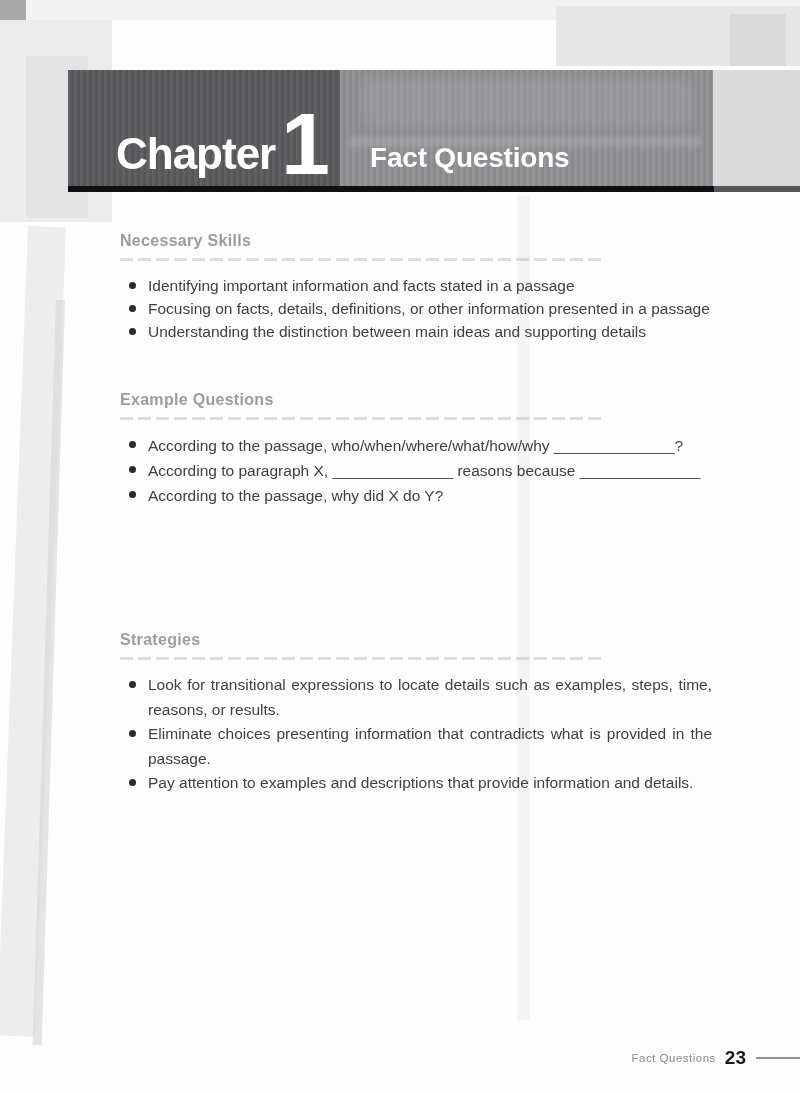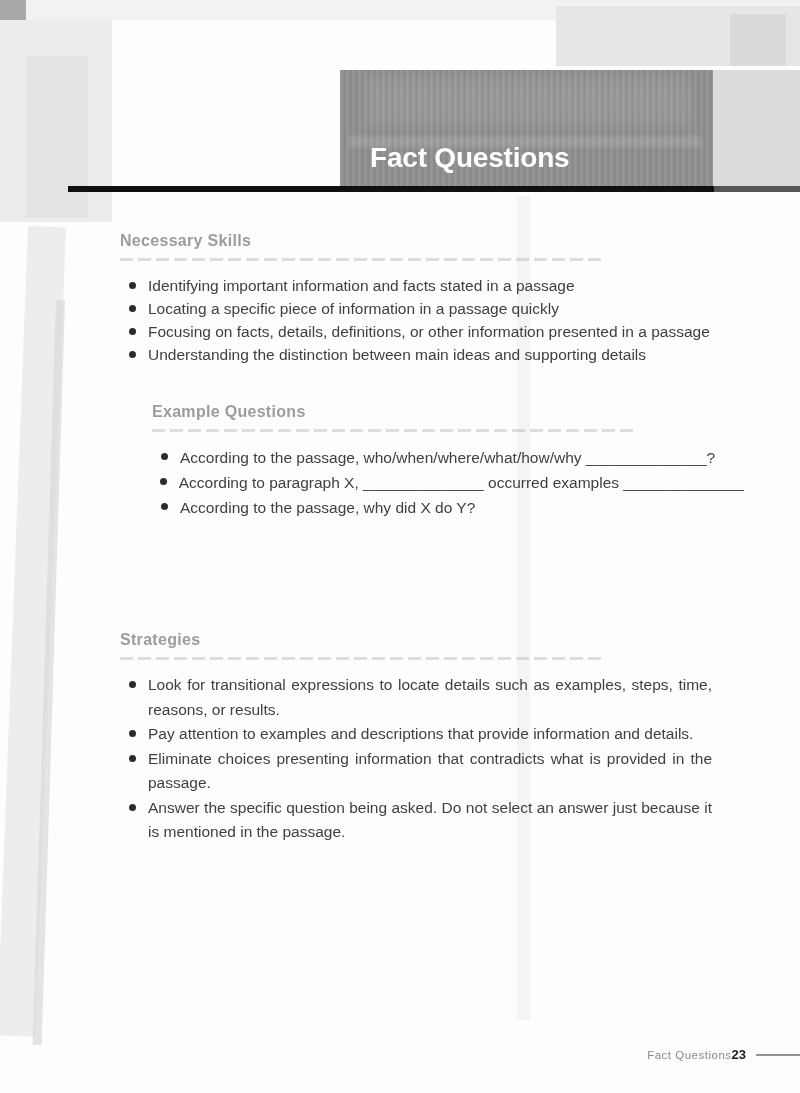--- a/index.html
+++ b/index.html
@@ -46,79 +46,80 @@
   .ch-num{position:absolute; left:213px; bottom:6px; color:#fff;
     font-size:88px; font-weight:700; line-height:.82;}
   .ch-title{position:absolute; left:30px; bottom:14px; color:#fff;
     font-size:28px; font-weight:700; letter-spacing:-0.2px; line-height:1;}
   .rule{position:absolute; left:68px; top:186px; width:646px; height:6px;
     background:var(--ruleBlack,#101010);}
   .rule-ext{position:absolute; left:714px; top:186px; width:86px; height:6px;
     background:#565656;}
   
   .sec{position:absolute; left:120px; width:592px;}
-  .sec-ns{top:229px;} .sec-eq{top:400px;margin-left:32px;} .sec-st{top:628px;}
+  .sec-ns{top:229px;} .sec-eq{top:388px;} .sec-st{top:628px;}
   .sec-heading{margin:0; font-size:16px; font-weight:700; letter-spacing:.3px;
     color:var(--headingGray,#9c9c9c); line-height:24px;}
   .underline{width:484px; height:3px; margin-top:5px; opacity:.55;
     background:repeating-linear-gradient(90deg,#c2c2c2 0 13px, transparent 13px 18px);}
   .sec ul{margin:13px 0 0; padding:0; list-style:none;}
   .li{display:flex; gap:12px; padding-left:9px; color:var(--bodyText,#3f3f3f);
     font-size:15.5px;}
   .sec-ns .li{line-height:23px;}
-  .sec-eq .li{line-height:25px; white-space:nowrap;justify-content:flex-end;}
+  .sec-eq .li{line-height:25px; white-space:nowrap;}
   .sec-st .li{line-height:24.5px;}
   .sec-st .li-text{text-align:justify;}
   .li-text{flex:1;}
   .dot{width:7px; height:7px; border-radius:50%; background:#2b2b2b;
     flex-shrink:0; margin-top:8px;}
   
   .footer{position:absolute; top:1047px; right:0; display:flex; align-items:center;}
   .footer-label{font-size:11.5px; color:var(--footerGray,#8a8a8a); letter-spacing:.5px;}
-  .footer-num{font-size:13px; font-weight:700; color:#1a1a1a; }
+  .footer-num{font-size:19px; font-weight:700; color:#1a1a1a; margin-left:9px;}
   .footer-line{width:44px; height:2px; background:#929292; margin-left:10px;}
 </style>
 </head>
 <body>
 
 <div class="page">
 
   <div class="art art-top"></div>
   <div class="art art-corner"></div>
   <div class="art art-l1"></div>
   <div class="art art-l2"></div>
   <div class="art art-tr1"></div>
   <div class="art art-tr2"></div>
   <div class="art art-diag"></div>
   <div class="art art-diag-edge"></div>
   <div class="art art-vstripe"></div>
 
   <header class="banner">
+    <div class="banner-dark">
+      <div class="banner-noise"></div>
+      <span class="ch-label">Chapter</span>
+      <span class="ch-num">1</span>
+    </div>
     <div class="banner-mid">
       <div class="banner-noise"></div>
       <div class="ghost-blob"></div>
       <div class="ghost-line"></div>
       <span class="ch-title">Fact Questions</span>
     </div>
     <div class="banner-right"></div>
   </header>
   <div class="rule"></div>
   <div class="rule-ext"></div>
 
   <section class="sec sec-ns">
     <h2 class="sec-heading">Necessary Skills</h2>
     <div class="underline"></div>
     <ul>
       <li class="li">
         <span class="dot"></span>
         <span class="li-text">Identifying important information and facts stated in a passage</span>
-        </li>
-      <li class="li">
-        <span class="dot"></span>
-        <span class="li-text">Locating a specific piece of information in a passage quickly</span>
         </li>
       <li class="li">
         <span class="dot"></span>
         <span class="li-text">Focusing on facts, details, definitions, or other information presented in a passage</span>
         </li>
       <li class="li">
         <span class="dot"></span>
         <span class="li-text">Understanding the distinction between main ideas and supporting details</span>
         </li>
     </ul>
@@ -127,48 +128,44 @@
   <section class="sec sec-eq">
     <h2 class="sec-heading">Example Questions</h2>
     <div class="underline"></div>
     <ul>
       <li class="li">
         <span class="dot"></span>
         <span class="li-text">According to the passage, who/when/where/what/how/why ______________?</span>
         </li>
       <li class="li">
         <span class="dot"></span>
-        <span class="li-text">According to paragraph X, ______________ occurred examples ______________</span>
+        <span class="li-text">According to paragraph X, ______________ reasons because ______________</span>
         </li>
       <li class="li">
         <span class="dot"></span>
         <span class="li-text">According to the passage, why did X do Y?</span>
         </li>
     </ul>
   </section>
 
   <section class="sec sec-st">
     <h2 class="sec-heading">Strategies</h2>
     <div class="underline"></div>
     <ul>
       <li class="li">
         <span class="dot"></span>
         <span class="li-text">Look for transitional expressions to locate details such as examples, steps, time, reasons, or results.</span>
         </li>
       <li class="li">
         <span class="dot"></span>
-        <span class="li-text">Pay attention to examples and descriptions that provide information and details.</span>
-        </li>
-      <li class="li">
-        <span class="dot"></span>
         <span class="li-text">Eliminate choices presenting information that contradicts what is provided in the passage.</span>
         </li>
       <li class="li">
         <span class="dot"></span>
-        <span class="li-text">Answer the specific question being asked. Do not select an answer just because it is mentioned in the passage.</span>
+        <span class="li-text">Pay attention to examples and descriptions that provide information and details.</span>
         </li>
     </ul>
   </section>
 
   <footer class="footer">
     <span class="footer-label">Fact Questions</span>
     <span class="footer-num">23</span>
     <span class="footer-line"></span>
   </footer>
 

